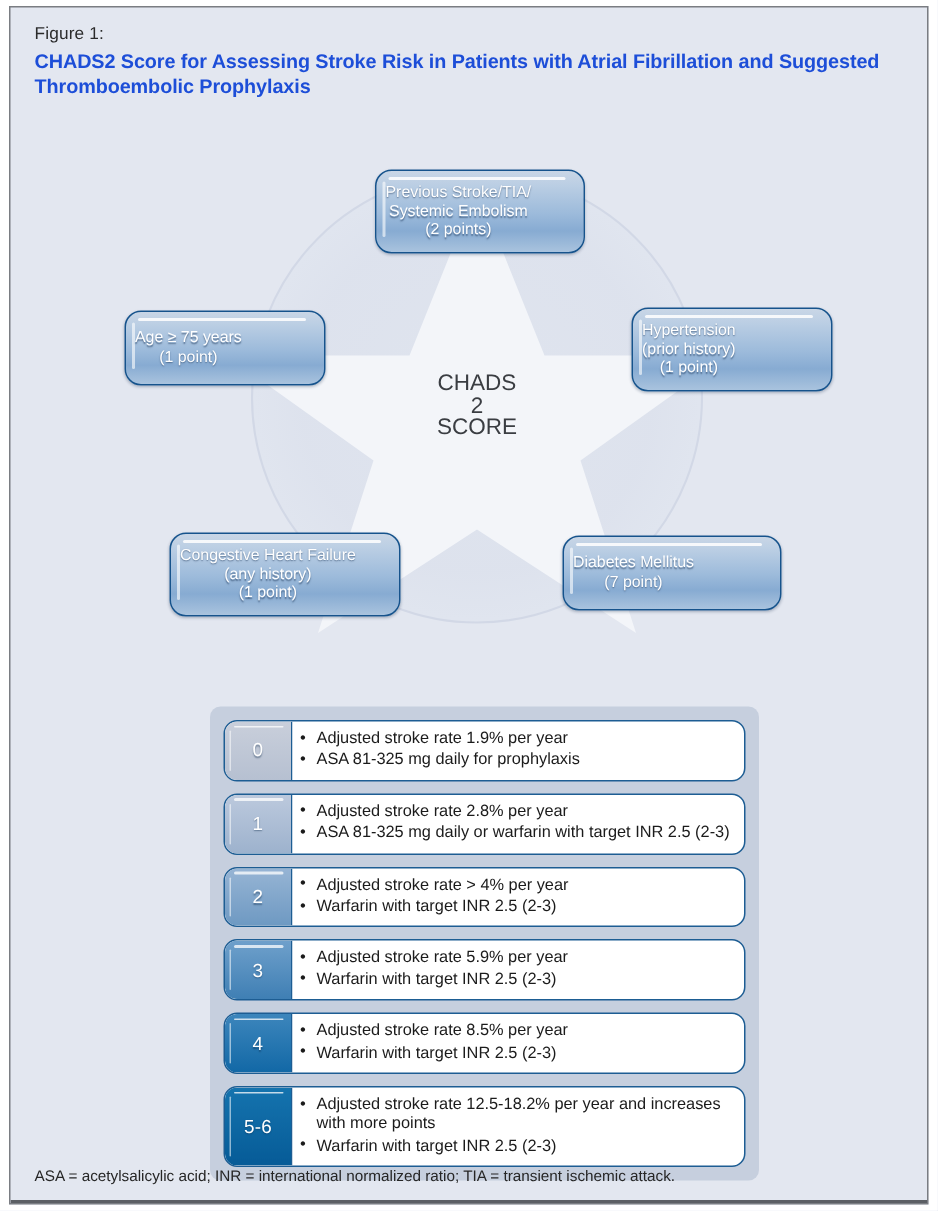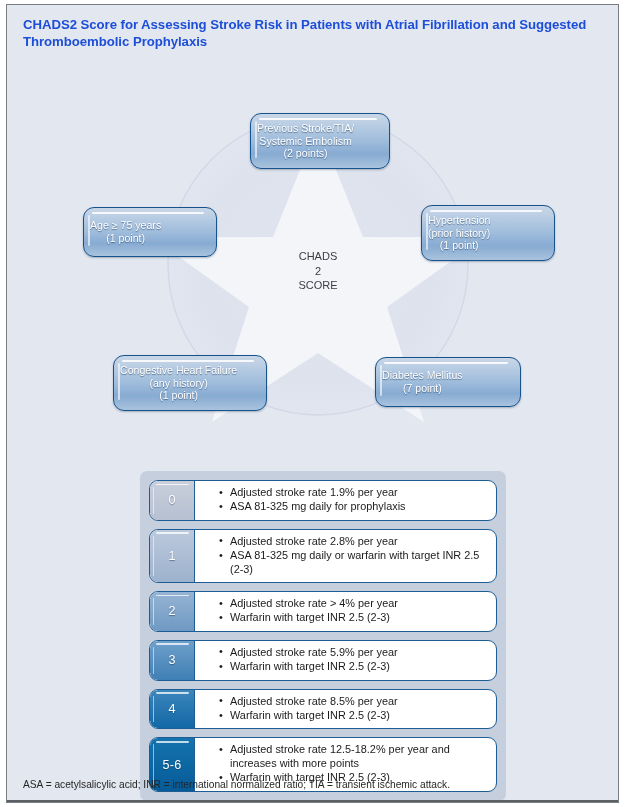--- a/index.html
+++ b/index.html
@@ -113,21 +113,21 @@
   #node-htn      { left: 414px; top: 108px; width: 134px; height: 56px; }
   #node-chf      { left: 106px; top: 258px; width: 154px; height: 56px; }
   #node-dm       { left: 368px; top: 260px; width: 146px; height: 50px; }
 
   #center-label {
     position: absolute;
     left: 266px;
     top: 152px;
     width: 90px;
     text-align: center;
-    font-size: 11px;
+    font-size: 15px;
     line-height: 14.5px;
     color: #3a3d42;
     white-space: pre-line;
   }
 
   
   #score-panel {
     position: absolute;
     left: 133px;
     top: 466px;
@@ -171,21 +171,21 @@
   }
   .badge-side-hl {
     position: absolute;
     left: 2.5px; top: 6px; bottom: 6px;
     width: 1.6px;
     border-radius: 2px;
     background: rgba(255,255,255,.55);
   }
   .score-content {
     flex: 1;
-    padding: 5px 8px 5px 24px;
+    padding: 5px 8px 5px 5px;
     box-sizing: border-box;
   }
   .score-content ul {
     margin: 0;
     padding: 0;
     list-style: none;
   }
   .score-content li {
     position: relative;
     font-size: 10.9px;
@@ -218,20 +218,21 @@
     color: #262626;
     line-height: 13px;
   }
 </style>
 </head>
 <body>
 
 <div id="figure-frame">
 
   <div id="figure-header">
+    <div id="figure-label">Figure 1:</div>
     <div id="figure-title">CHADS2 Score for Assessing Stroke Risk in Patients with Atrial Fibrillation and Suggested Thromboembolic Prophylaxis</div>
   </div>
 
   <div id="star-area">
 
     <svg id="star-svg" width="613" height="340">
       <defs>
         <radialGradient id="ringGrad" cx="50%" cy="50%" r="50%">
           <stop offset="0%" stop-color="#dfe4ee"></stop>
           <stop offset="78%" stop-color="#dde2ed"></stop>

